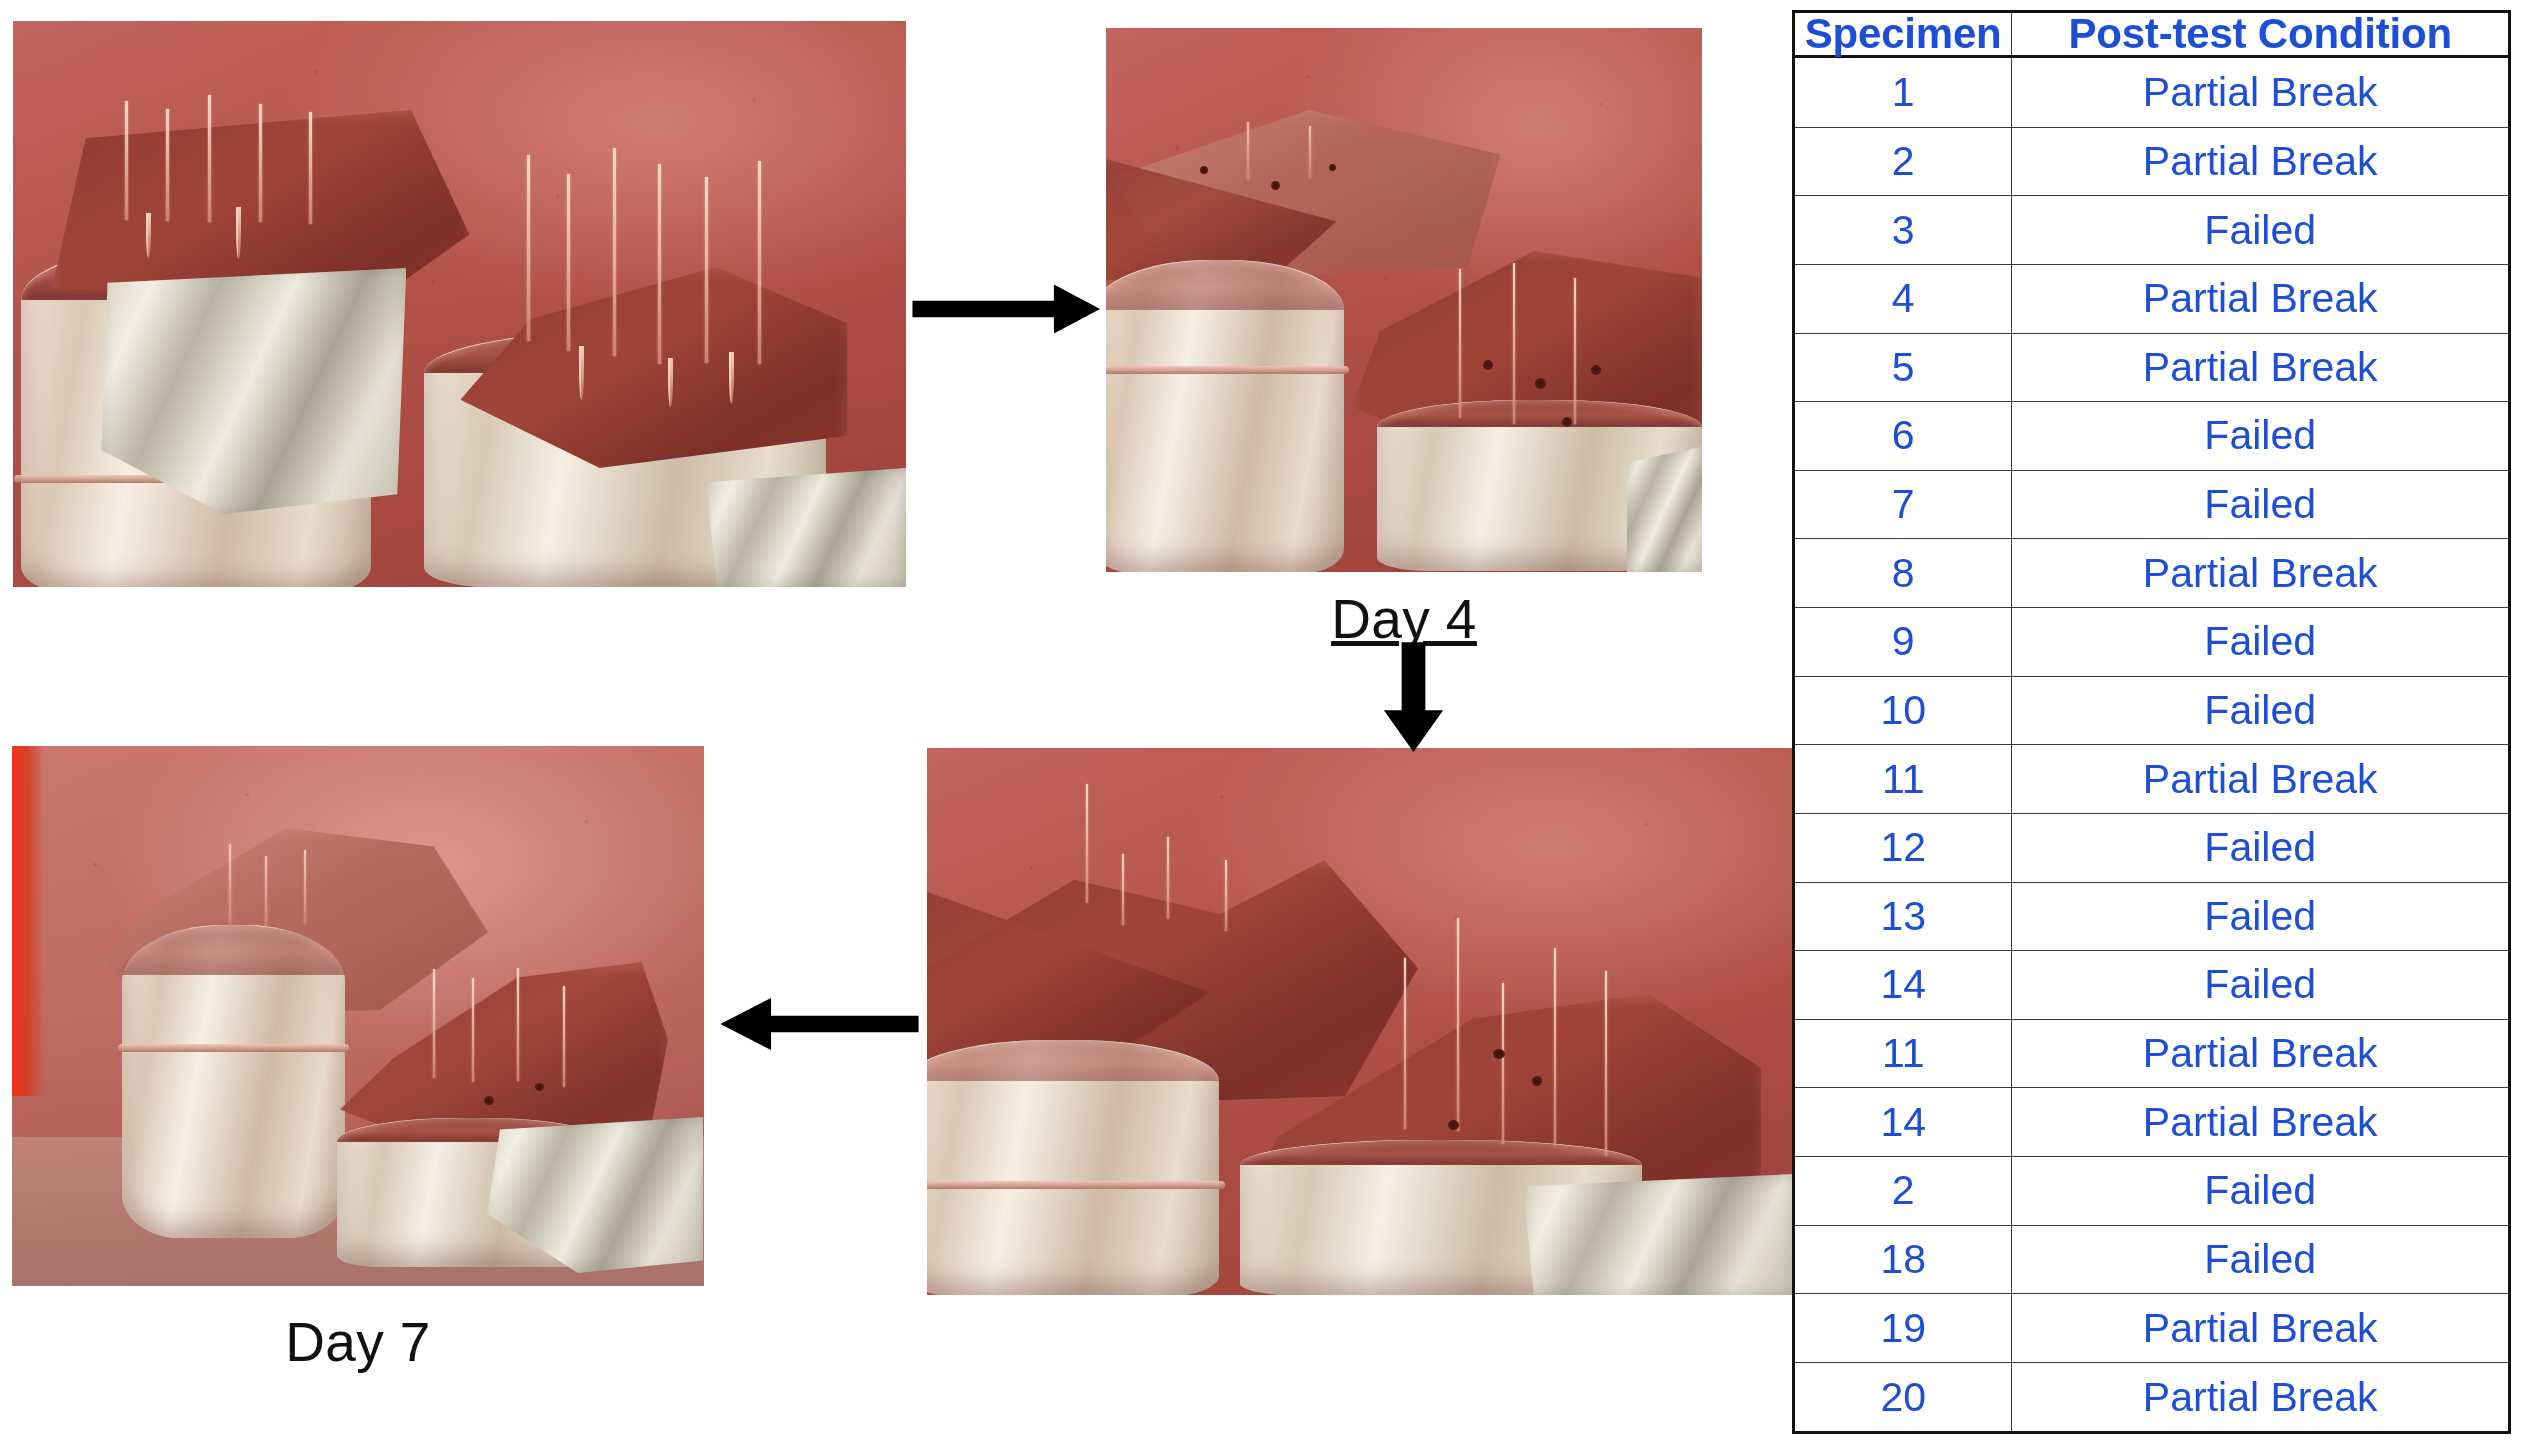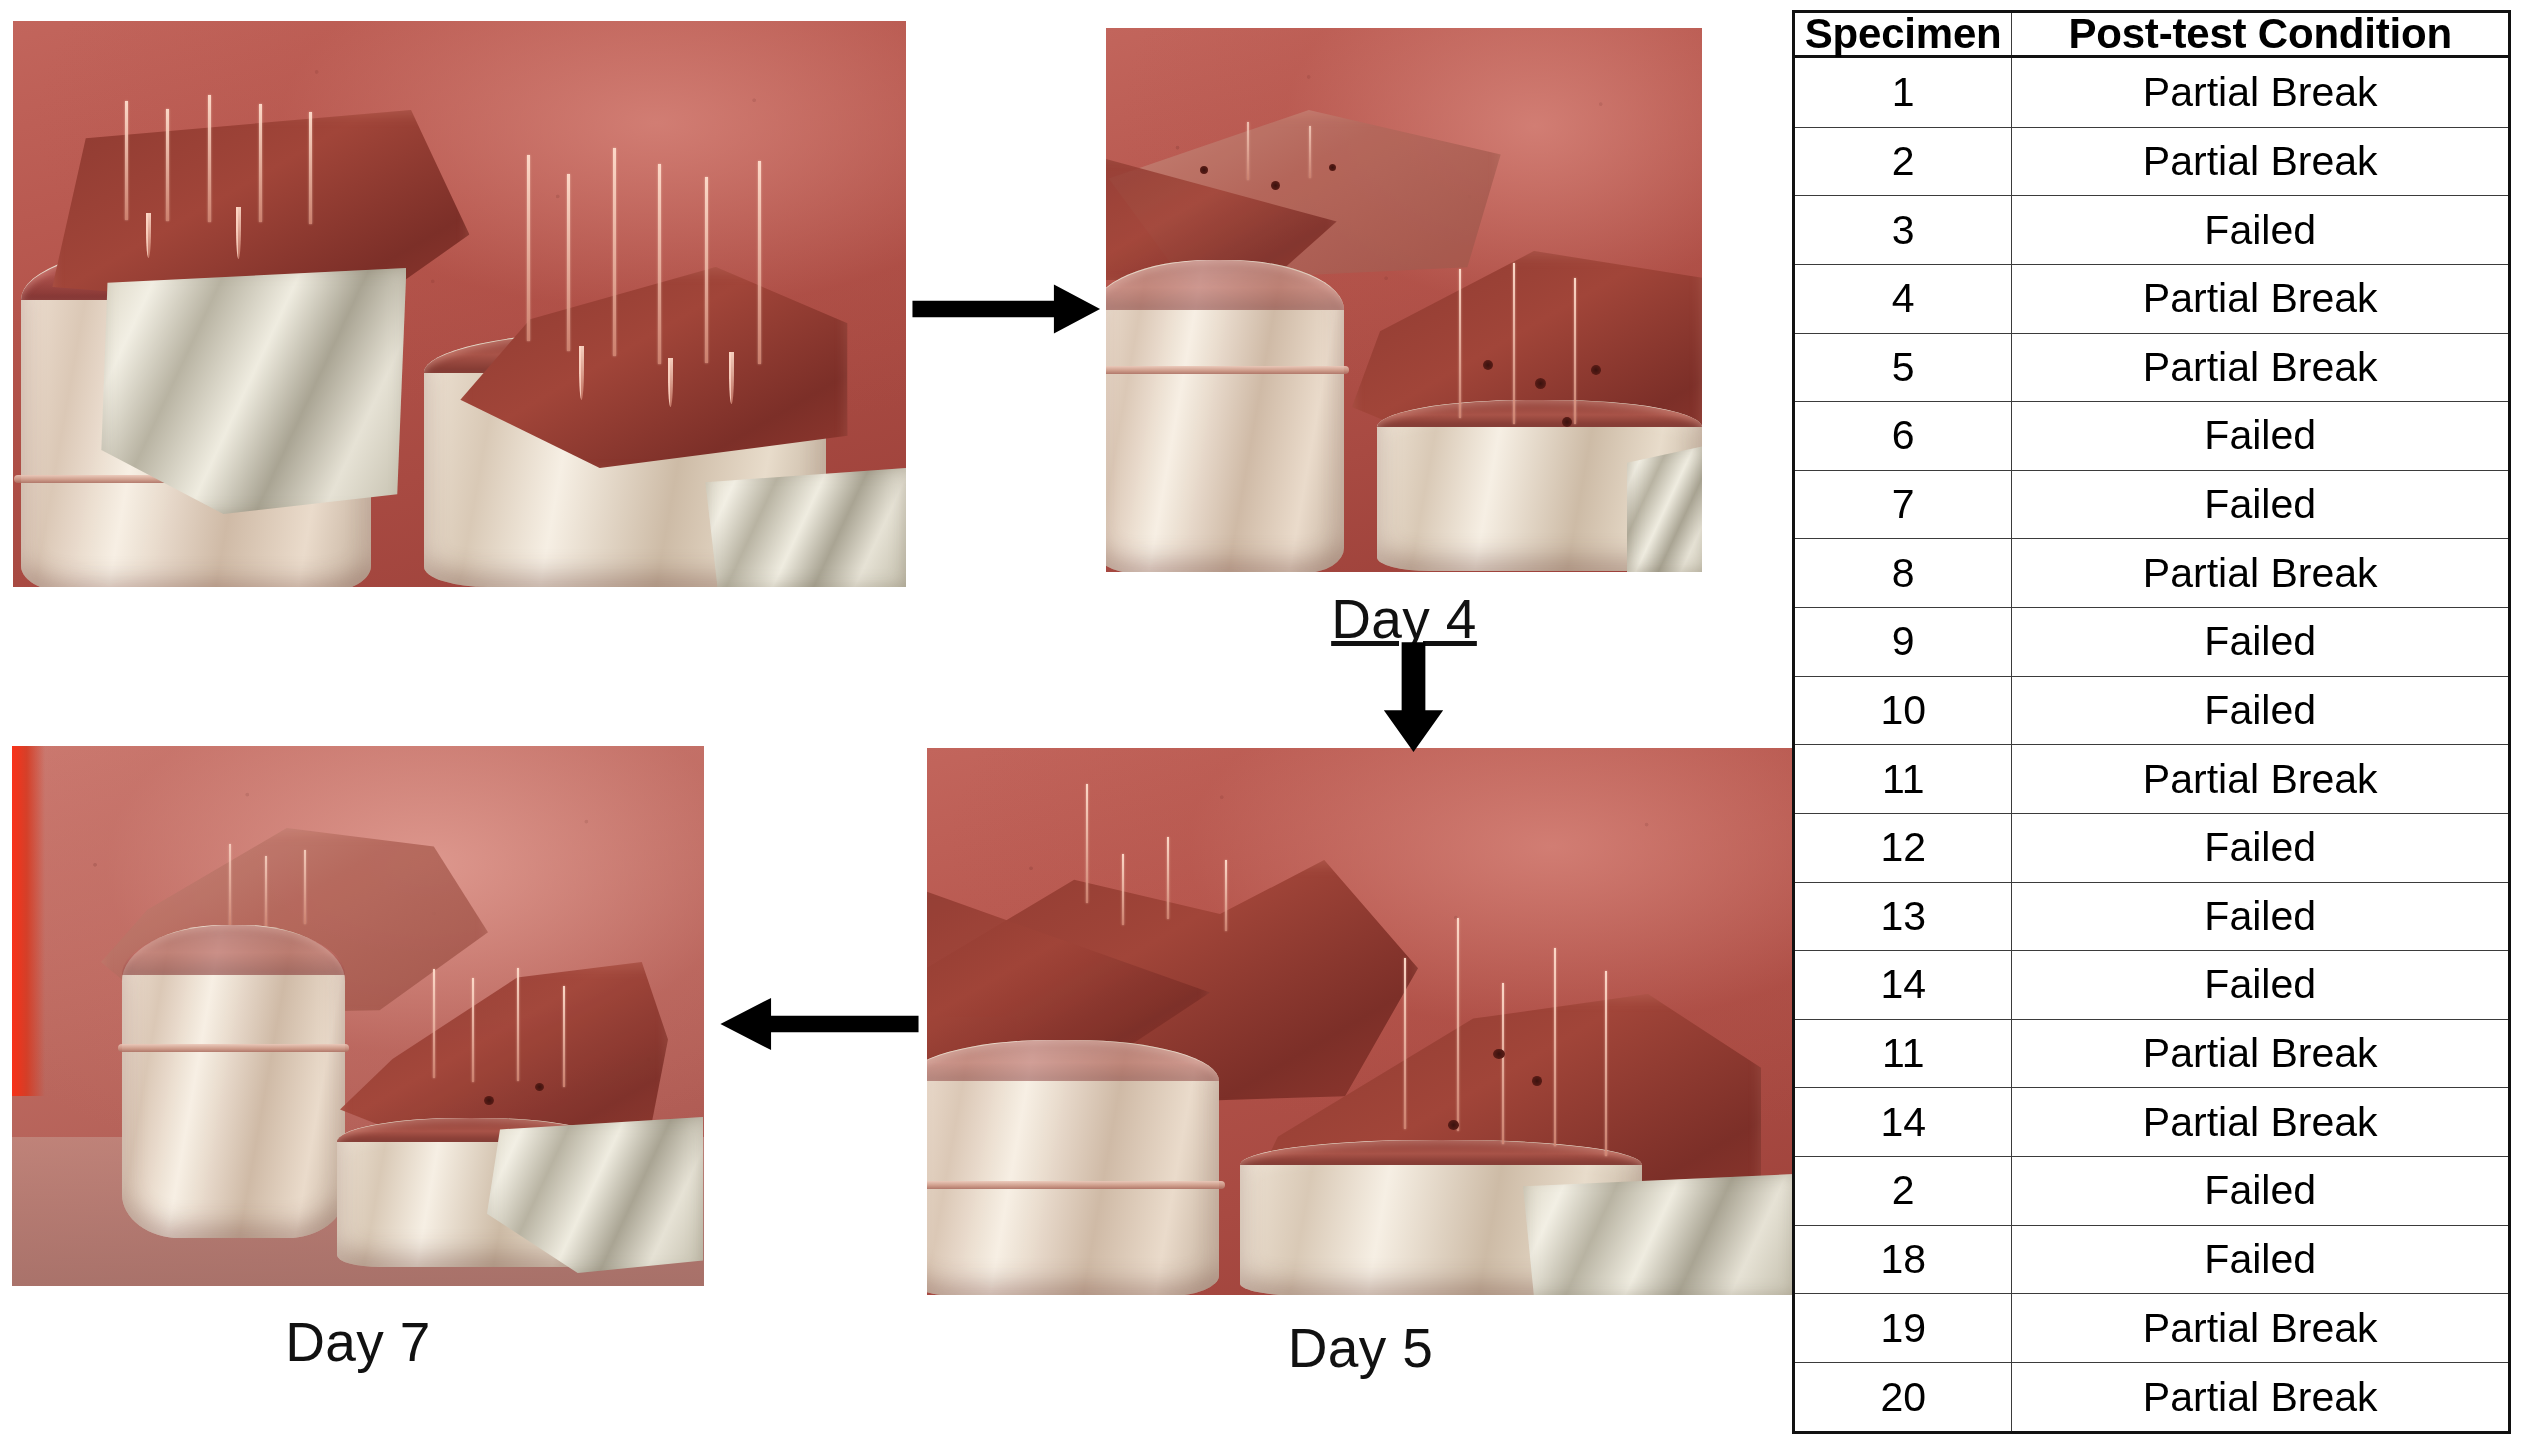--- a/index.html
+++ b/index.html
@@ -85,21 +85,21 @@
     border-collapse:collapse;
     table-layout:fixed;
     width:100%;height:100%;
     border:3.7px solid #111;
     background:#fff;
   }
   table.spec th, table.spec td{
     border:1.5px solid #3b3b3b;
     text-align:center;
     vertical-align:middle;
-    color:#000000;
+    color:#1d4ed8;
     padding:0;
     line-height:1;
   }
   table.spec th{
     font-weight:700;
     font-size:42px;
     border-bottom:3.7px solid #111;
     letter-spacing:-0.2px;
   }
   table.spec td{
@@ -221,21 +221,20 @@
     <div class="wire" style="left:530px;top:170px;height:213px;"></div>
     <div class="wire" style="left:575px;top:235px;height:161px;"></div>
     <div class="wire" style="left:627px;top:200px;height:198px;"></div>
     <div class="wire" style="left:678px;top:223px;height:185px;"></div>
     <div class="hole" style="left:566px;top:301px;width:12px;height:10.4px;"></div>
     <div class="hole" style="left:605px;top:328px;width:10.4px;height:9.7px;"></div>
     <div class="hole" style="left:521px;top:372px;width:11.2px;height:9.7px;"></div>
     <div class="foil" style="left:596px;top:426px;width:273px;height:122px;
                 clip-path:polygon(0% 10%,100% 0%,100% 100%,4% 100%);"></div>
   </div>
-  <div class="daylabel" style="left:927px;top:1316px;width:867px;">Day 5</div>
 
   <div class="photo" style="left:12px;top:746px;width:692px;height:540px;">
     <div class="sky" style="background:radial-gradient(ellipse 80% 60% at 60% 22%, rgba(224,156,146,.9) 0%, rgba(196,112,104,.35) 58%, rgba(172,88,80,0) 100%),linear-gradient(165deg,#cc7a70 0%,#bd6a60 40%,#b05c54 72%,#a4514a 100%);"></div>
     <div class="grain"></div>
 
     <div style="position:absolute;left:0;top:0;width:33px;height:350px;
                 background:linear-gradient(90deg,#ff2a10 0%,#d63a22 45%,rgba(190,70,55,0) 100%);opacity:.9;"></div>
 
     <div class="floor" style="height:149px;opacity:.85;"></div>
 

